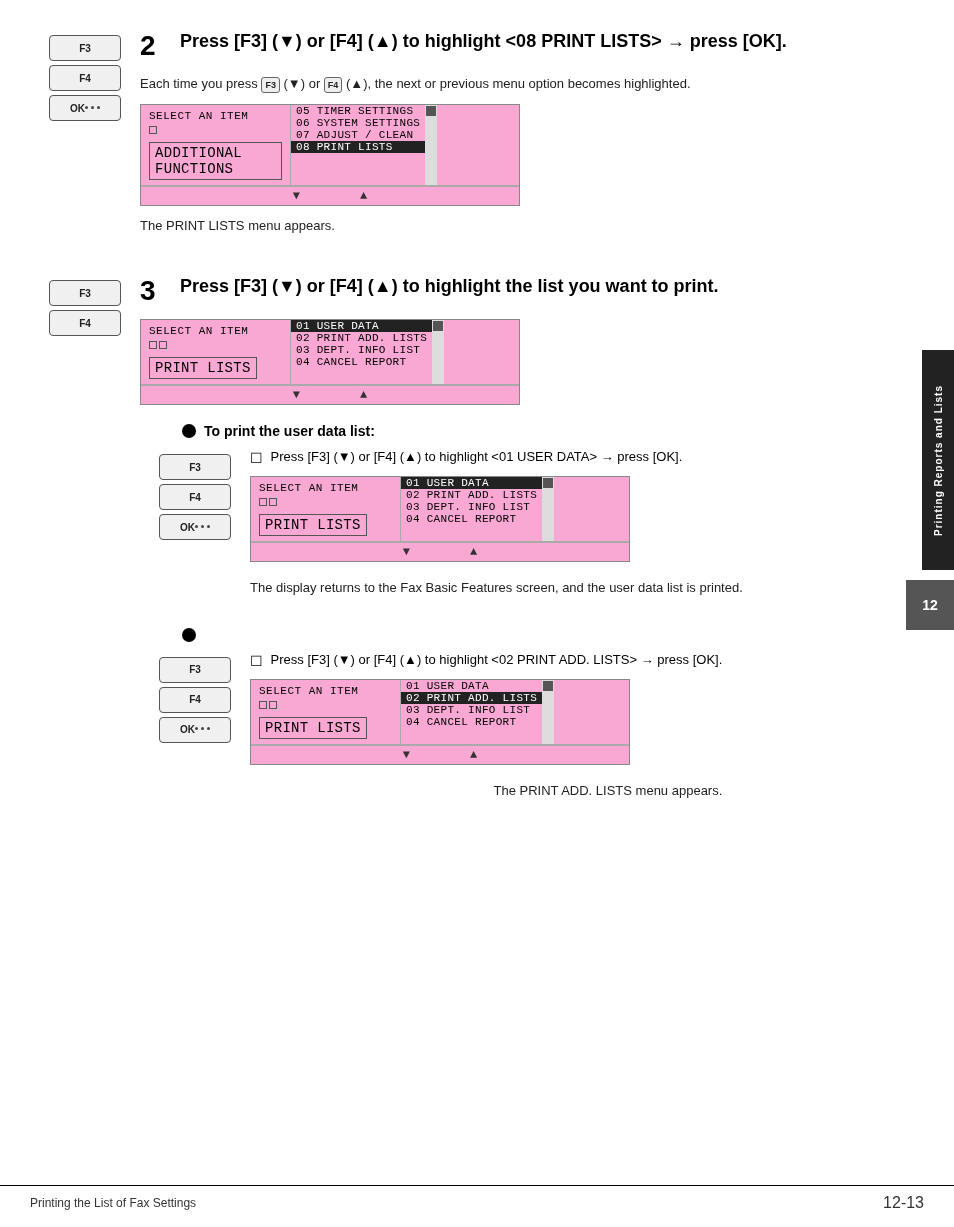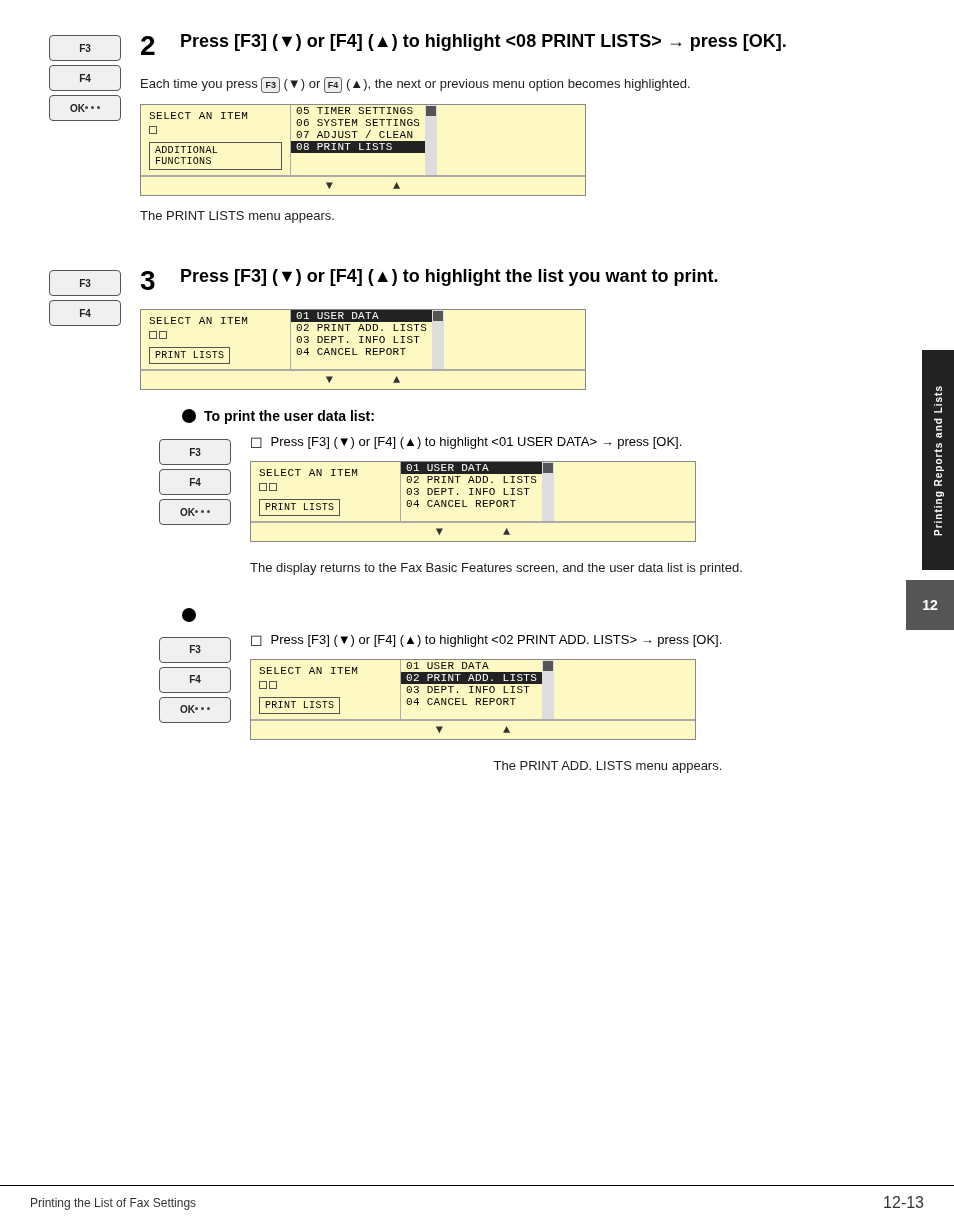--- a/index.html
+++ b/index.html
@@ -135,22 +135,22 @@
     .step-body {
       font-size: 13px;
       color: #222;
       line-height: 1.5;
       margin-bottom: 10px;
     }
 
     
     .lcd-screen {
       border: 1.5px solid #888;
-      background: #fef9c3;
-      width: 446px;
+      background: #f9a8d4;
+      width: 380px;
       font-family: 'Courier New', monospace;
       font-size: 12px;
       margin: 10px 0;
     }
 
     .lcd-top {
       display: flex;
       border-bottom: 1px solid #aaa;
     }
 
@@ -178,21 +178,21 @@
 
     .lcd-squares {
       display: flex;
       gap: 2px;
       margin-bottom: 4px;
     }
 
     .lcd-label-box {
       border: 1px solid #555;
       padding: 2px 5px;
-      font-size: 10px;
+      font-size: 14px;
       letter-spacing: 0.3px;
       display: inline-block;
       margin-top: 2px;
       font-family: 'Courier New', monospace;
     }
 
     .lcd-menu-item {
       padding: 0 5px;
       font-size: 11px;
       letter-spacing: 0.3px;

